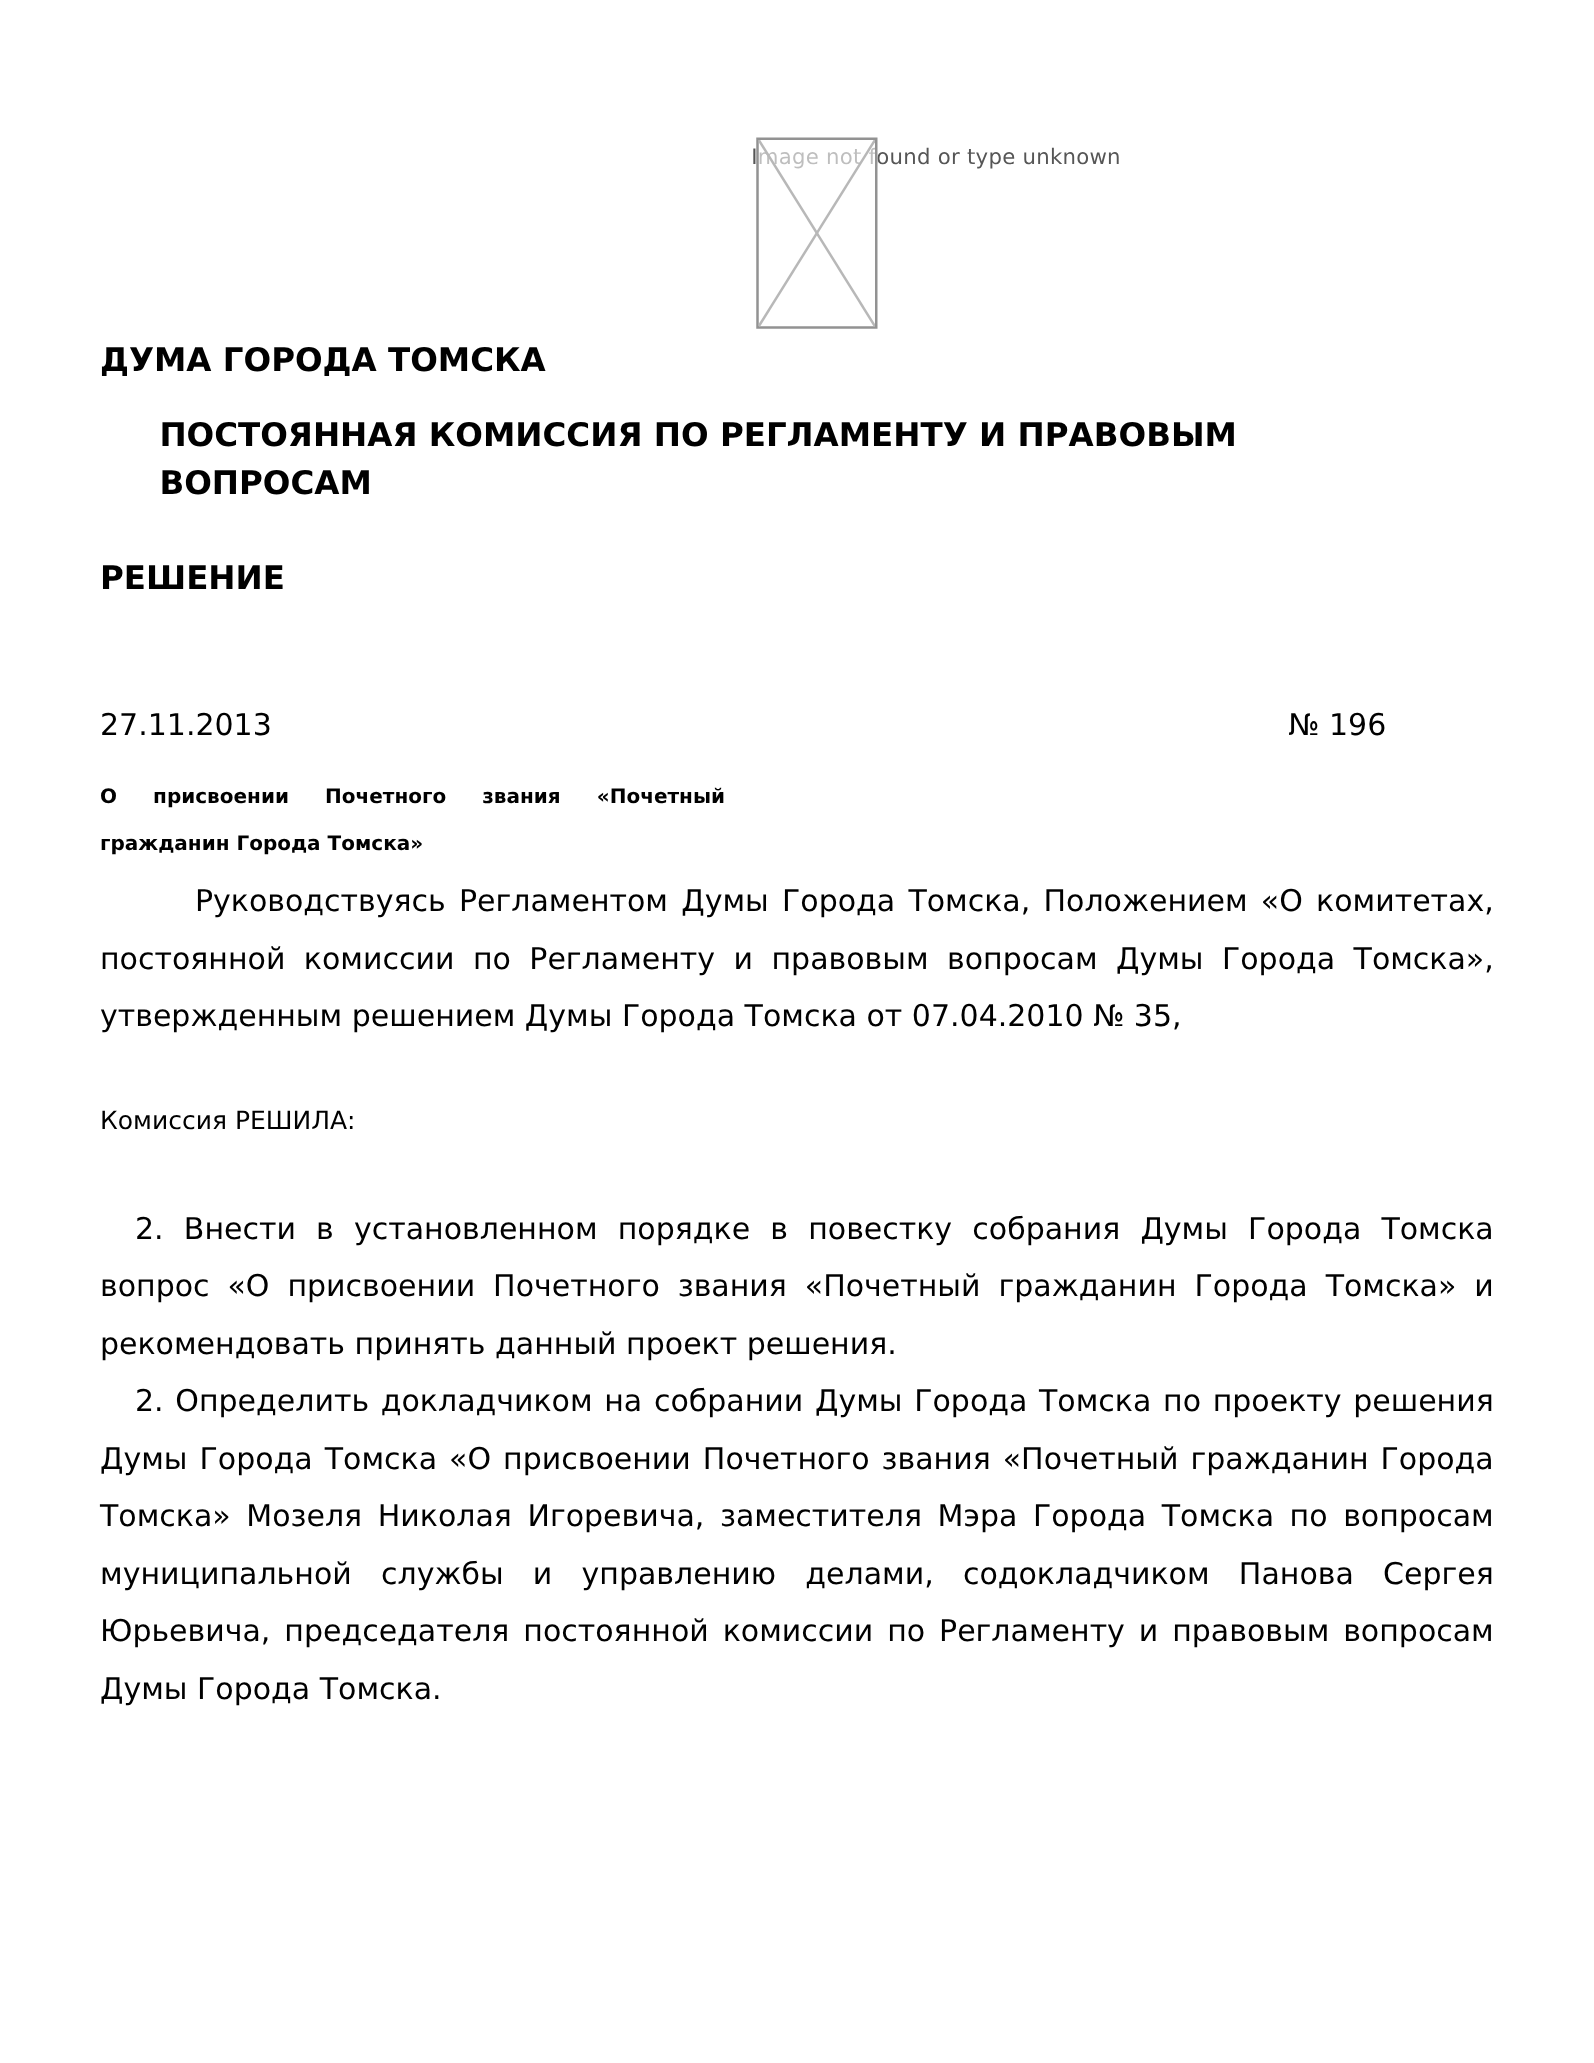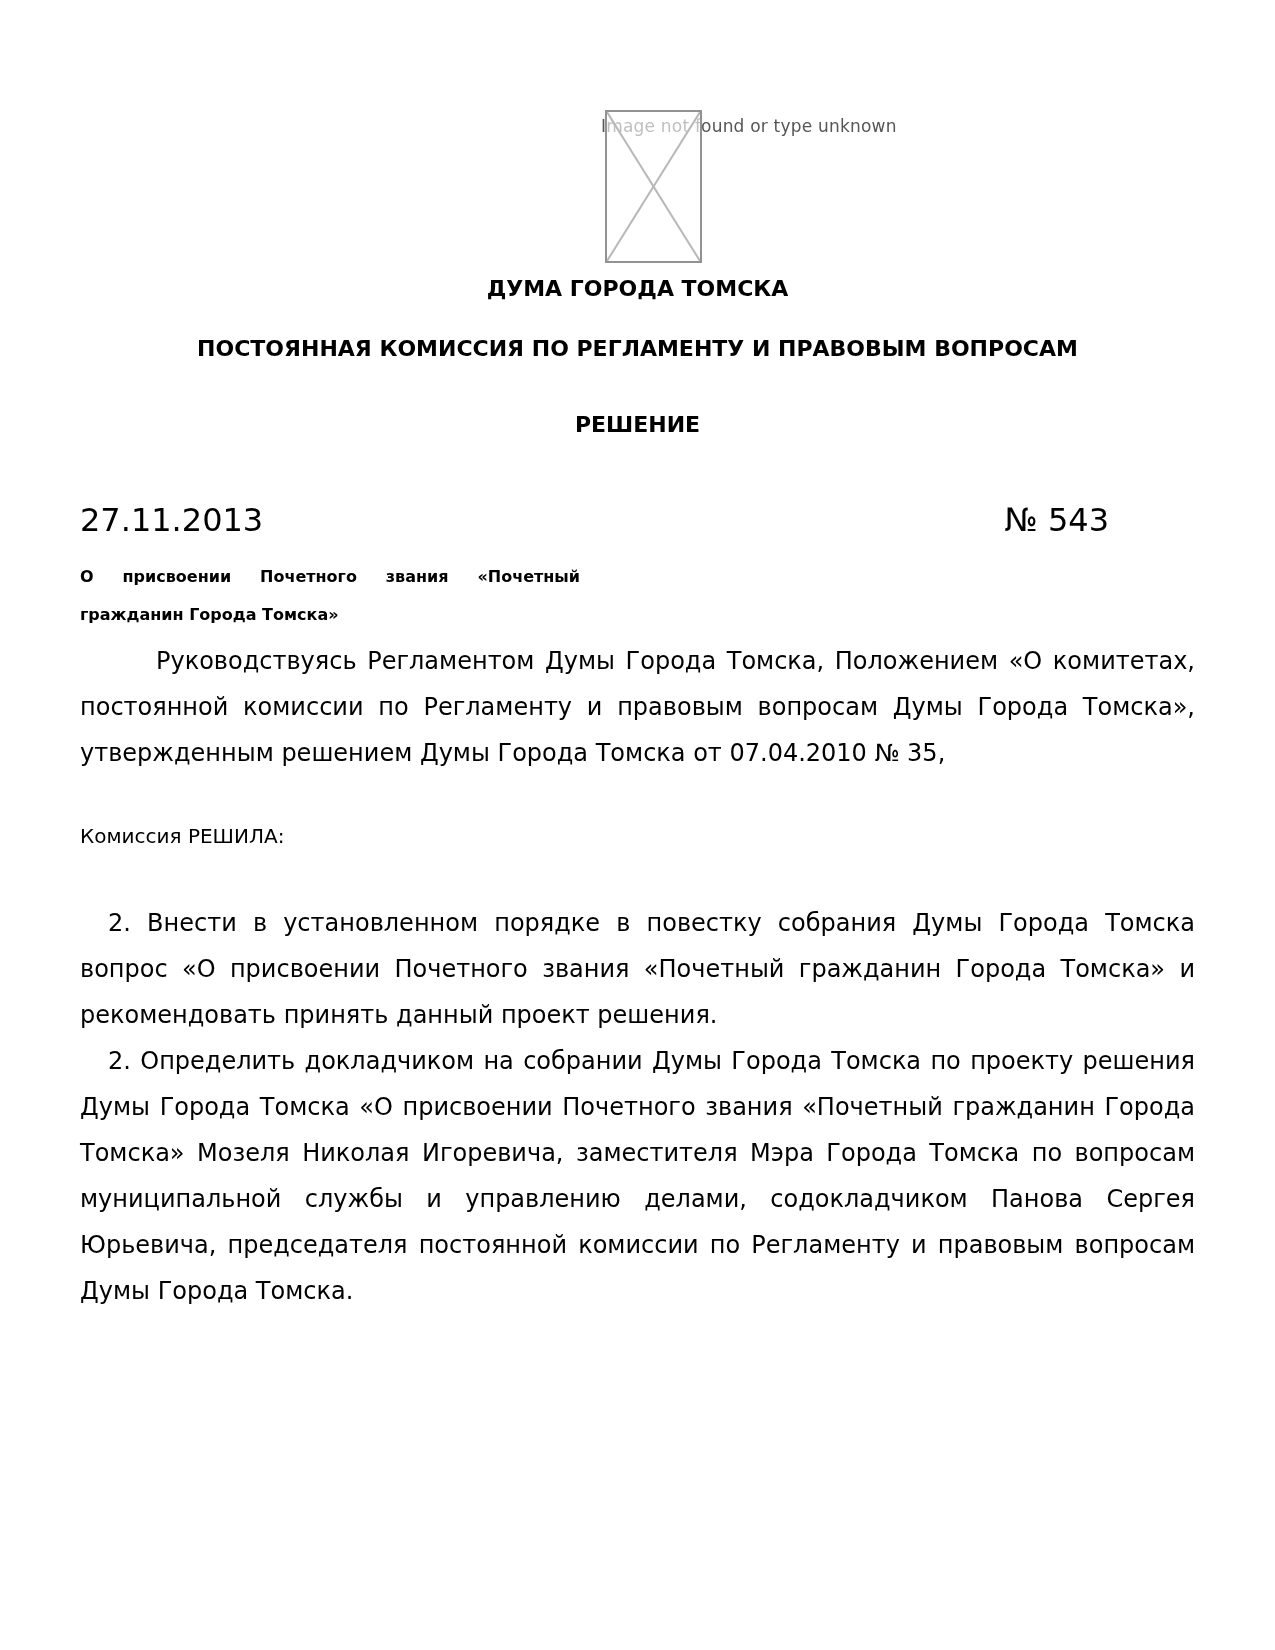--- a/index.html
+++ b/index.html
@@ -48,36 +48,36 @@
   }
   .ph-box svg {
     display: block;
     width: 100%;
     height: 100%;
   }
 
   
   .h-org, .h-commission, .h-doctype {
     font-weight: bold;
-    font-size: 22px;
+    font-size: 26px;
     line-height: 38px;
-    text-align: center;
+    text-align: left;
     margin: 0;
   }
   .h-org        { margin-top: 7px; }
   .h-commission { margin-top: 22px; max-width: 1020px; margin-left: auto; margin-right: auto; }
   .h-doctype    { margin-top: 38px; }
 
   
   .meta-row {
     display: flex;
     justify-content: space-between;
     align-items: flex-end;
-    margin-top: 61px;
-    font-size: 32px;
+    margin-top: 83px;
+    font-size: 24px;
     line-height: 30px;
   }
   .meta-number { margin-right: 86px; }
 
   
   .subject {
     width: 500px;
     margin: 23px 0 0 0;
     font-weight: bold;
     font-size: 16px;
@@ -123,21 +123,21 @@
   </div>
 
   <h1 class="h-org">ДУМА ГОРОДА ТОМСКА</h1>
 
   <h2 class="h-commission">ПОСТОЯННАЯ КОМИССИЯ ПО РЕГЛАМЕНТУ И ПРАВОВЫМ ВОПРОСАМ</h2>
 
   <h2 class="h-doctype">РЕШЕНИЕ</h2>
 
   <div class="meta-row">
     <span class="meta-date">27.11.2013</span>
-    <span class="meta-number">№ 543</span>
+    <span class="meta-number">№ 196</span>
   </div>
 
   <p class="subject">О присвоении Почетного звания «Почетный гражданин Города Томска»</p>
 
   <p class="preamble">Руководствуясь Регламентом Думы Города Томска, Положением «О комитетах, постоянной комиссии по Регламенту и правовым вопросам Думы Города Томска», утвержденным решением Думы Города Томска от 07.04.2010 № 35,</p>
 
   <p class="resolved">Комиссия РЕШИЛА:</p>
 
   <div class="items">
     <p class="item">2. Внести в установленном порядке в повестку собрания Думы Города Томска вопрос «О присвоении Почетного звания «Почетный гражданин Города Томска» и рекомендовать принять данный проект решения.</p>

